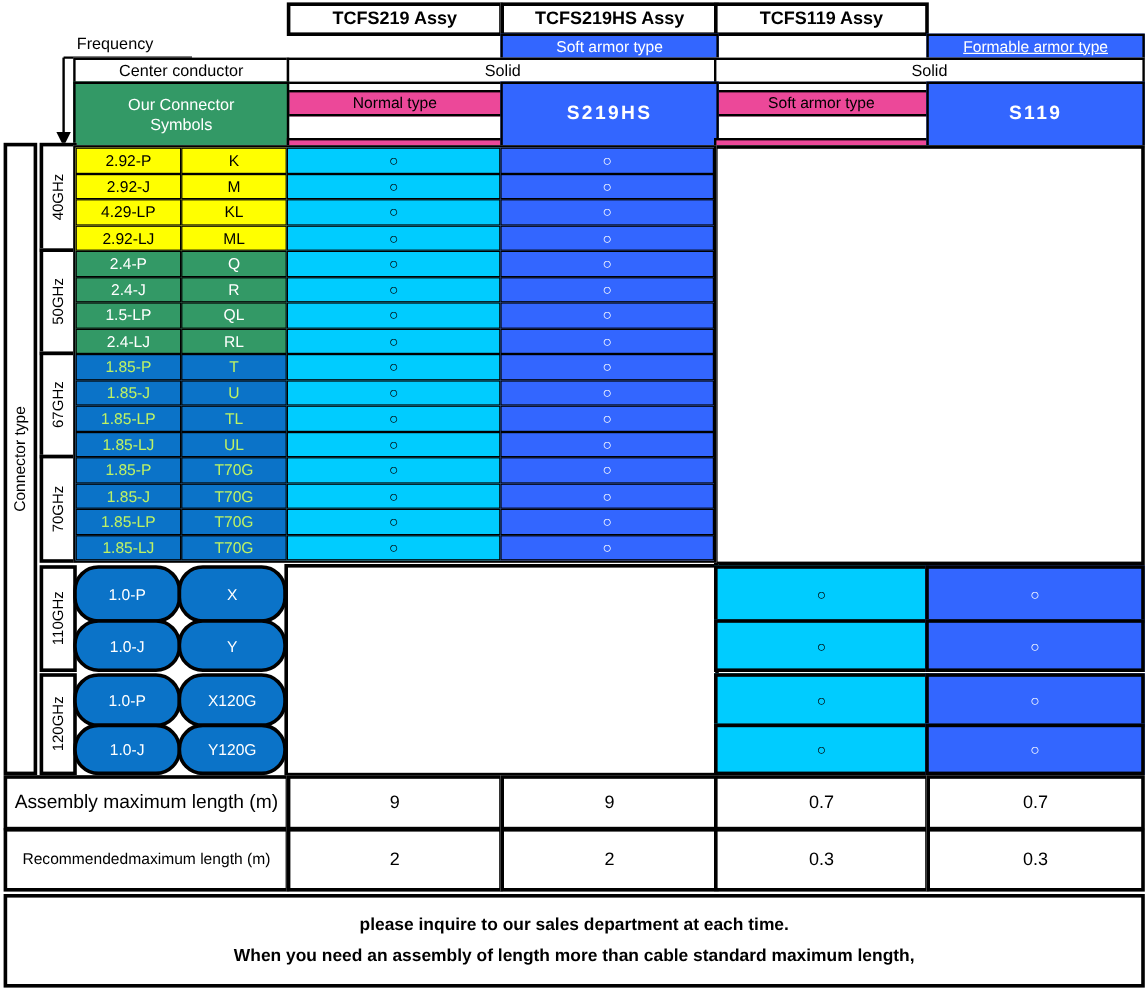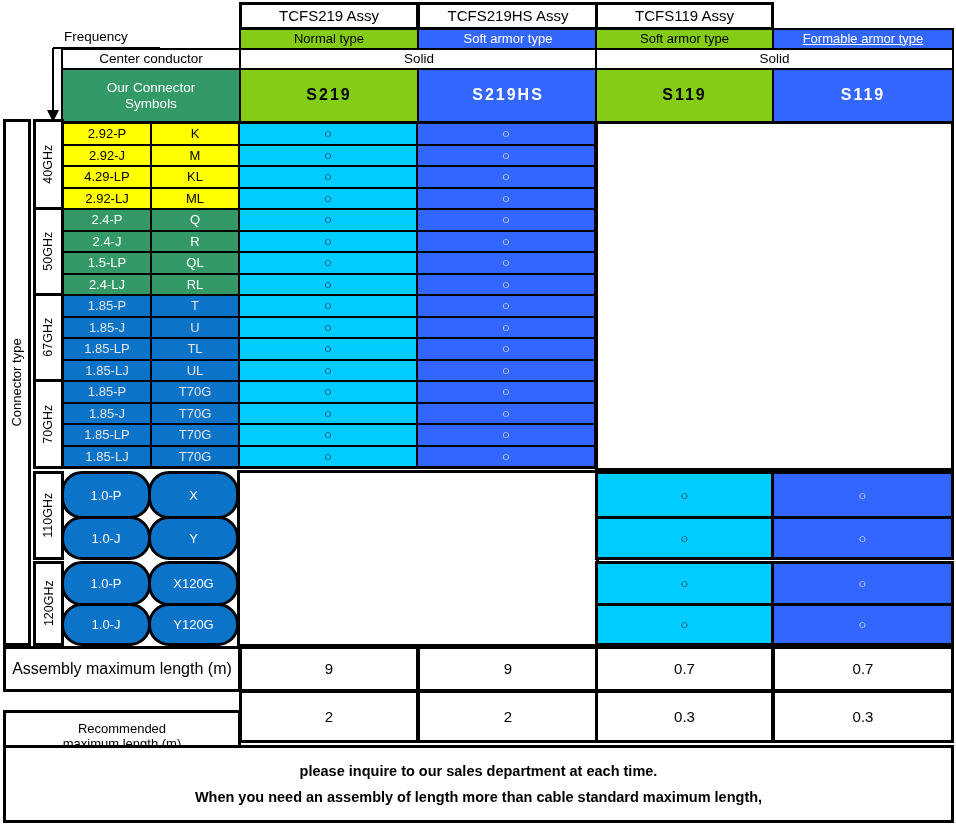--- a/index.html
+++ b/index.html
@@ -2,39 +2,39 @@
 <html><head>
 <meta charset="utf-8">
 <style>
   html,body{margin:0;padding:0;background:#fff;}
   .stage{position:relative;width:956px;height:826px;background:#fff;
          font-family:"Liberation Sans","DejaVu Sans",sans-serif;color:#000;overflow:hidden;}
   .cell{position:absolute;box-sizing:border-box;border:2px solid #000;background:#fff;
         display:flex;align-items:center;justify-content:center;text-align:center;line-height:1.15;}
   .b3{border-width:3px;}
   .bold{font-weight:bold;}
-  .cyan{background:#84cc16;color:#000;}
+  .cyan{background:#ec4899;color:#000;margin-top:47px;}
   .blue{background:#3366FF;color:#fff;}
   .grnhdr{background:#339966;color:#fff;}
-  .assy{font-size:15px;font-weight:normal;text-align:right;}
+  .assy{font-size:15px;font-weight:bold;text-align:right;}
   .type{font-size:13px;}
   .cclabel{font-size:13.5px;}
   .solid{font-size:13.5px;}
   .scode{font-size:16px;font-weight:bold;letter-spacing:2px;}
   .freqtext{position:absolute;left:64px;top:29px;font-size:13.5px;}
   .vert{display:flex;align-items:center;justify-content:center;}
   .vert span{transform:rotate(-90deg);white-space:nowrap;display:block;}
   .bg{position:absolute;left:61px;top:121px;display:grid;
       grid-template-columns:88px 88px 178px 178px;grid-auto-rows:21.5px;
       border:2px solid #000;background:#fff;}
   .bg > div{box-sizing:border-box;border:1px solid #000;display:flex;
             align-items:center;justify-content:center;font-size:13px;line-height:1;}
   .g0{background:#FFFF00;color:#000;}
   .g1{background:#339966;color:#fff;}
-  .g2{background:#0B73C8;color:#e5e5e5;}
+  .g2{background:#0B73C8;color:#bef264;}
   .mk{font-size:15px;}
   .mkc{background:#00CCFF;color:#000;}
   .mkb{background:#3366FF;color:#fff;}
   .stripe{position:absolute;left:61px;display:flex;}
   .tc{box-sizing:border-box;border:3px solid #000;display:flex;align-items:center;
       justify-content:center;font-size:13px;}
   .tlabel{background:#0B73C8;color:#fff;border-radius:21px;}
   .spacer{box-sizing:border-box;background:transparent;}
   .val{font-size:15px;}
   .smalllabel{font-size:16px;text-align:center;}
@@ -206,21 +206,21 @@
     <div class="tc mk mkc" style="width:179px;">○</div>
     <div class="tc mk mkb" style="width:183px;margin-left:-3px;">○</div>
   </div>
 
   <div class="cell b3 smalllabel" style="left:3px;top:646px;width:238px;height:46px;">Assembly maximum length (m)</div>
   <div class="cell b3 val" style="left:239px;top:646px;width:180px;height:46px;">9</div>
   <div class="cell b3 val" style="left:417px;top:646px;width:182px;height:46px;">9</div>
   <div class="cell b3 val" style="left:595px;top:646px;width:179px;height:46px;">0.7</div>
   <div class="cell b3 val" style="left:772px;top:646px;width:182px;height:46px;">0.7</div>
 
-  <div class="cell b3" style="left:3px;top:710px;width:238px;height:53px;flex-direction:column;font-size:13px;">
+  <div class="cell b3" style="left:3px;top:690px;width:238px;height:53px;flex-direction:row;font-size:13px;">
     <span>Recommended</span>
     <span>maximum length  (m)</span>
   </div>
   <div class="cell b3 val" style="left:239px;top:690px;width:180px;height:53px;">2</div>
   <div class="cell b3 val" style="left:417px;top:690px;width:182px;height:53px;">2</div>
   <div class="cell b3 val" style="left:595px;top:690px;width:179px;height:53px;">0.3</div>
   <div class="cell b3 val" style="left:772px;top:690px;width:182px;height:53px;">0.3</div>
 
   <div class="cell b3 bold" style="left:3px;top:745px;width:951px;height:78px;flex-direction:column;font-size:14.5px;line-height:1.8;">
     <span class="footer-line">please inquire to our sales department at each time.</span>

